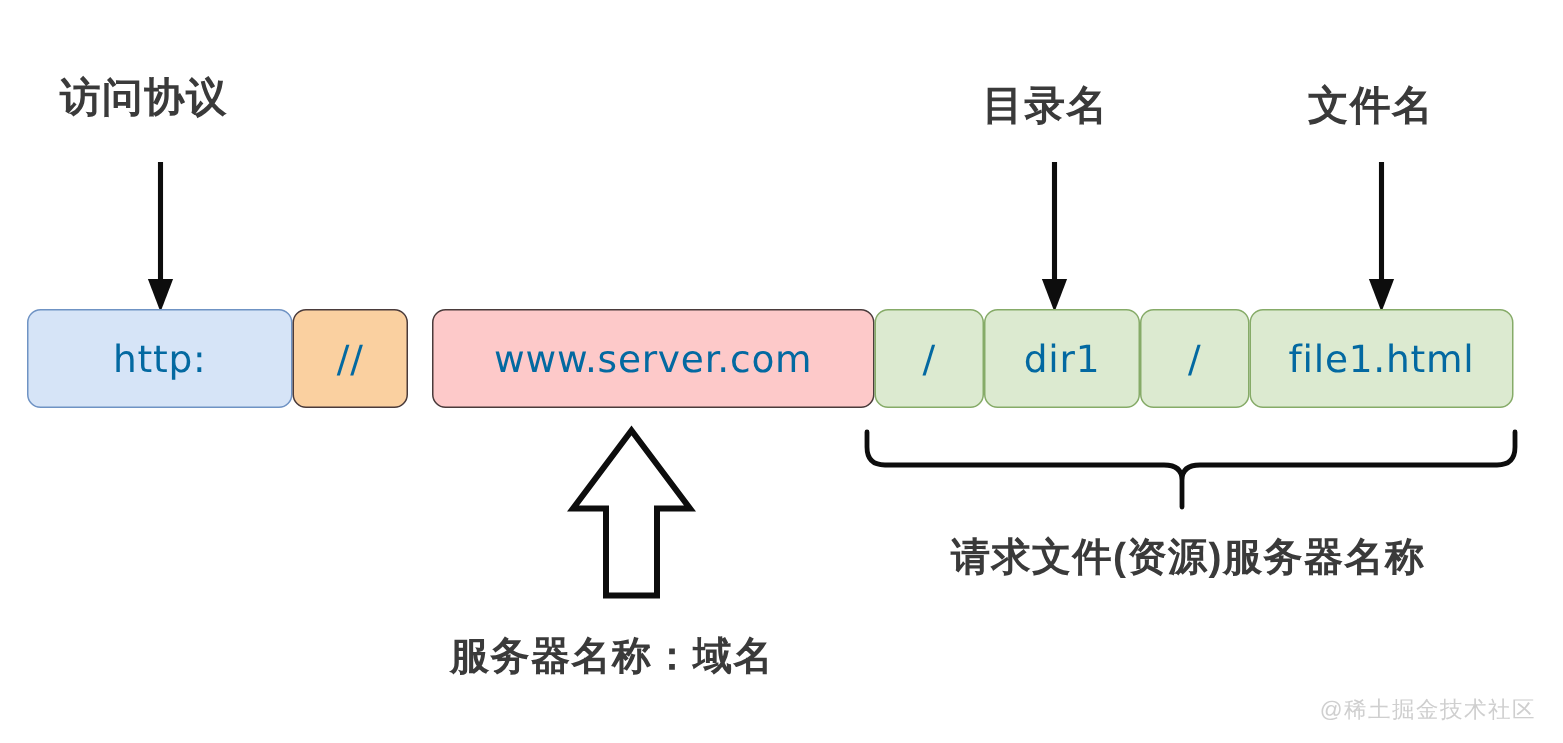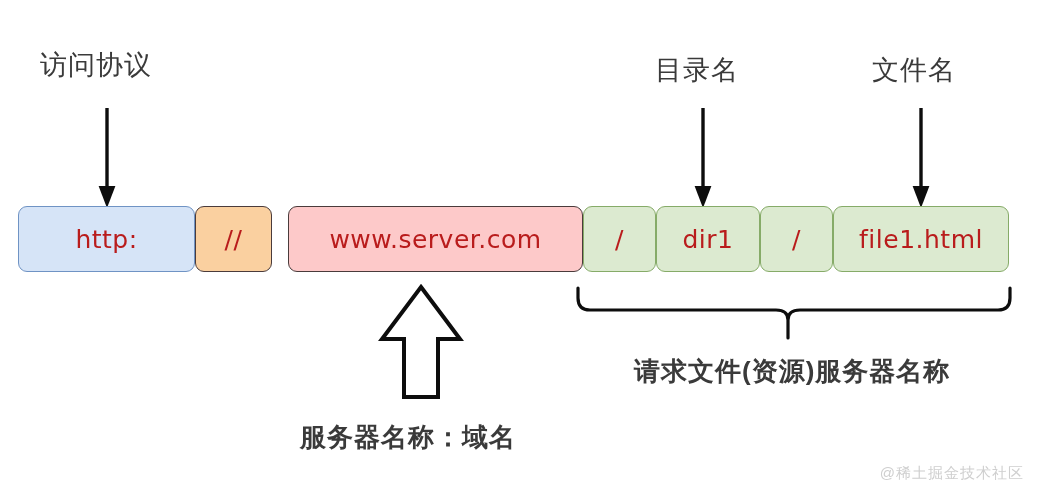--- a/index.html
+++ b/index.html
@@ -19,21 +19,21 @@
     position: absolute;
     inset: 0;
     width: 1042px;
     height: 495px;
   }
 
   
   .callout-label {
     position: absolute;
     font-family: "Liberation Sans", "DejaVu Sans", sans-serif;
-    font-weight: normal;
+    font-weight: bold;
     font-size: 27px;
     color: #3a3a3a;
     letter-spacing: 1px;
     white-space: nowrap;
     line-height: 1;
   }
   #label-protocol { left: 40px;  top: 52px; }
   #label-dirname  { left: 655px; top: 57px; }
   #label-filename { left: 872px; top: 57px; }
 
@@ -62,21 +62,21 @@
   }
   .url-box {
     box-sizing: border-box;
     display: flex;
     align-items: center;
     justify-content: center;
     border-radius: 9px;
     border: 1.6px solid #4a3b3b;
     font-family: "DejaVu Sans", sans-serif;
     font-size: 25px;
-    color: #b91c1c;
+    color: #0369a1;
     letter-spacing: 0.5px;
     white-space: nowrap;
     height: 66px;
   }
   .box-scheme { width: 177px; background: #d6e4f7; border-color: #6f93c4; }
   .box-slash  { width: 77px;  background: #fad0a0; border-color: #4a3b3b; }
   .box-host   { width: 295px; background: #fdc9c9; border-color: #4a3b3b; margin-left: 16px; }
   .box-green  { background: #dcead0; border-color: #86ab68; }
   .box-sep1   { width: 73px; }
   .box-dir    { width: 104px; }

